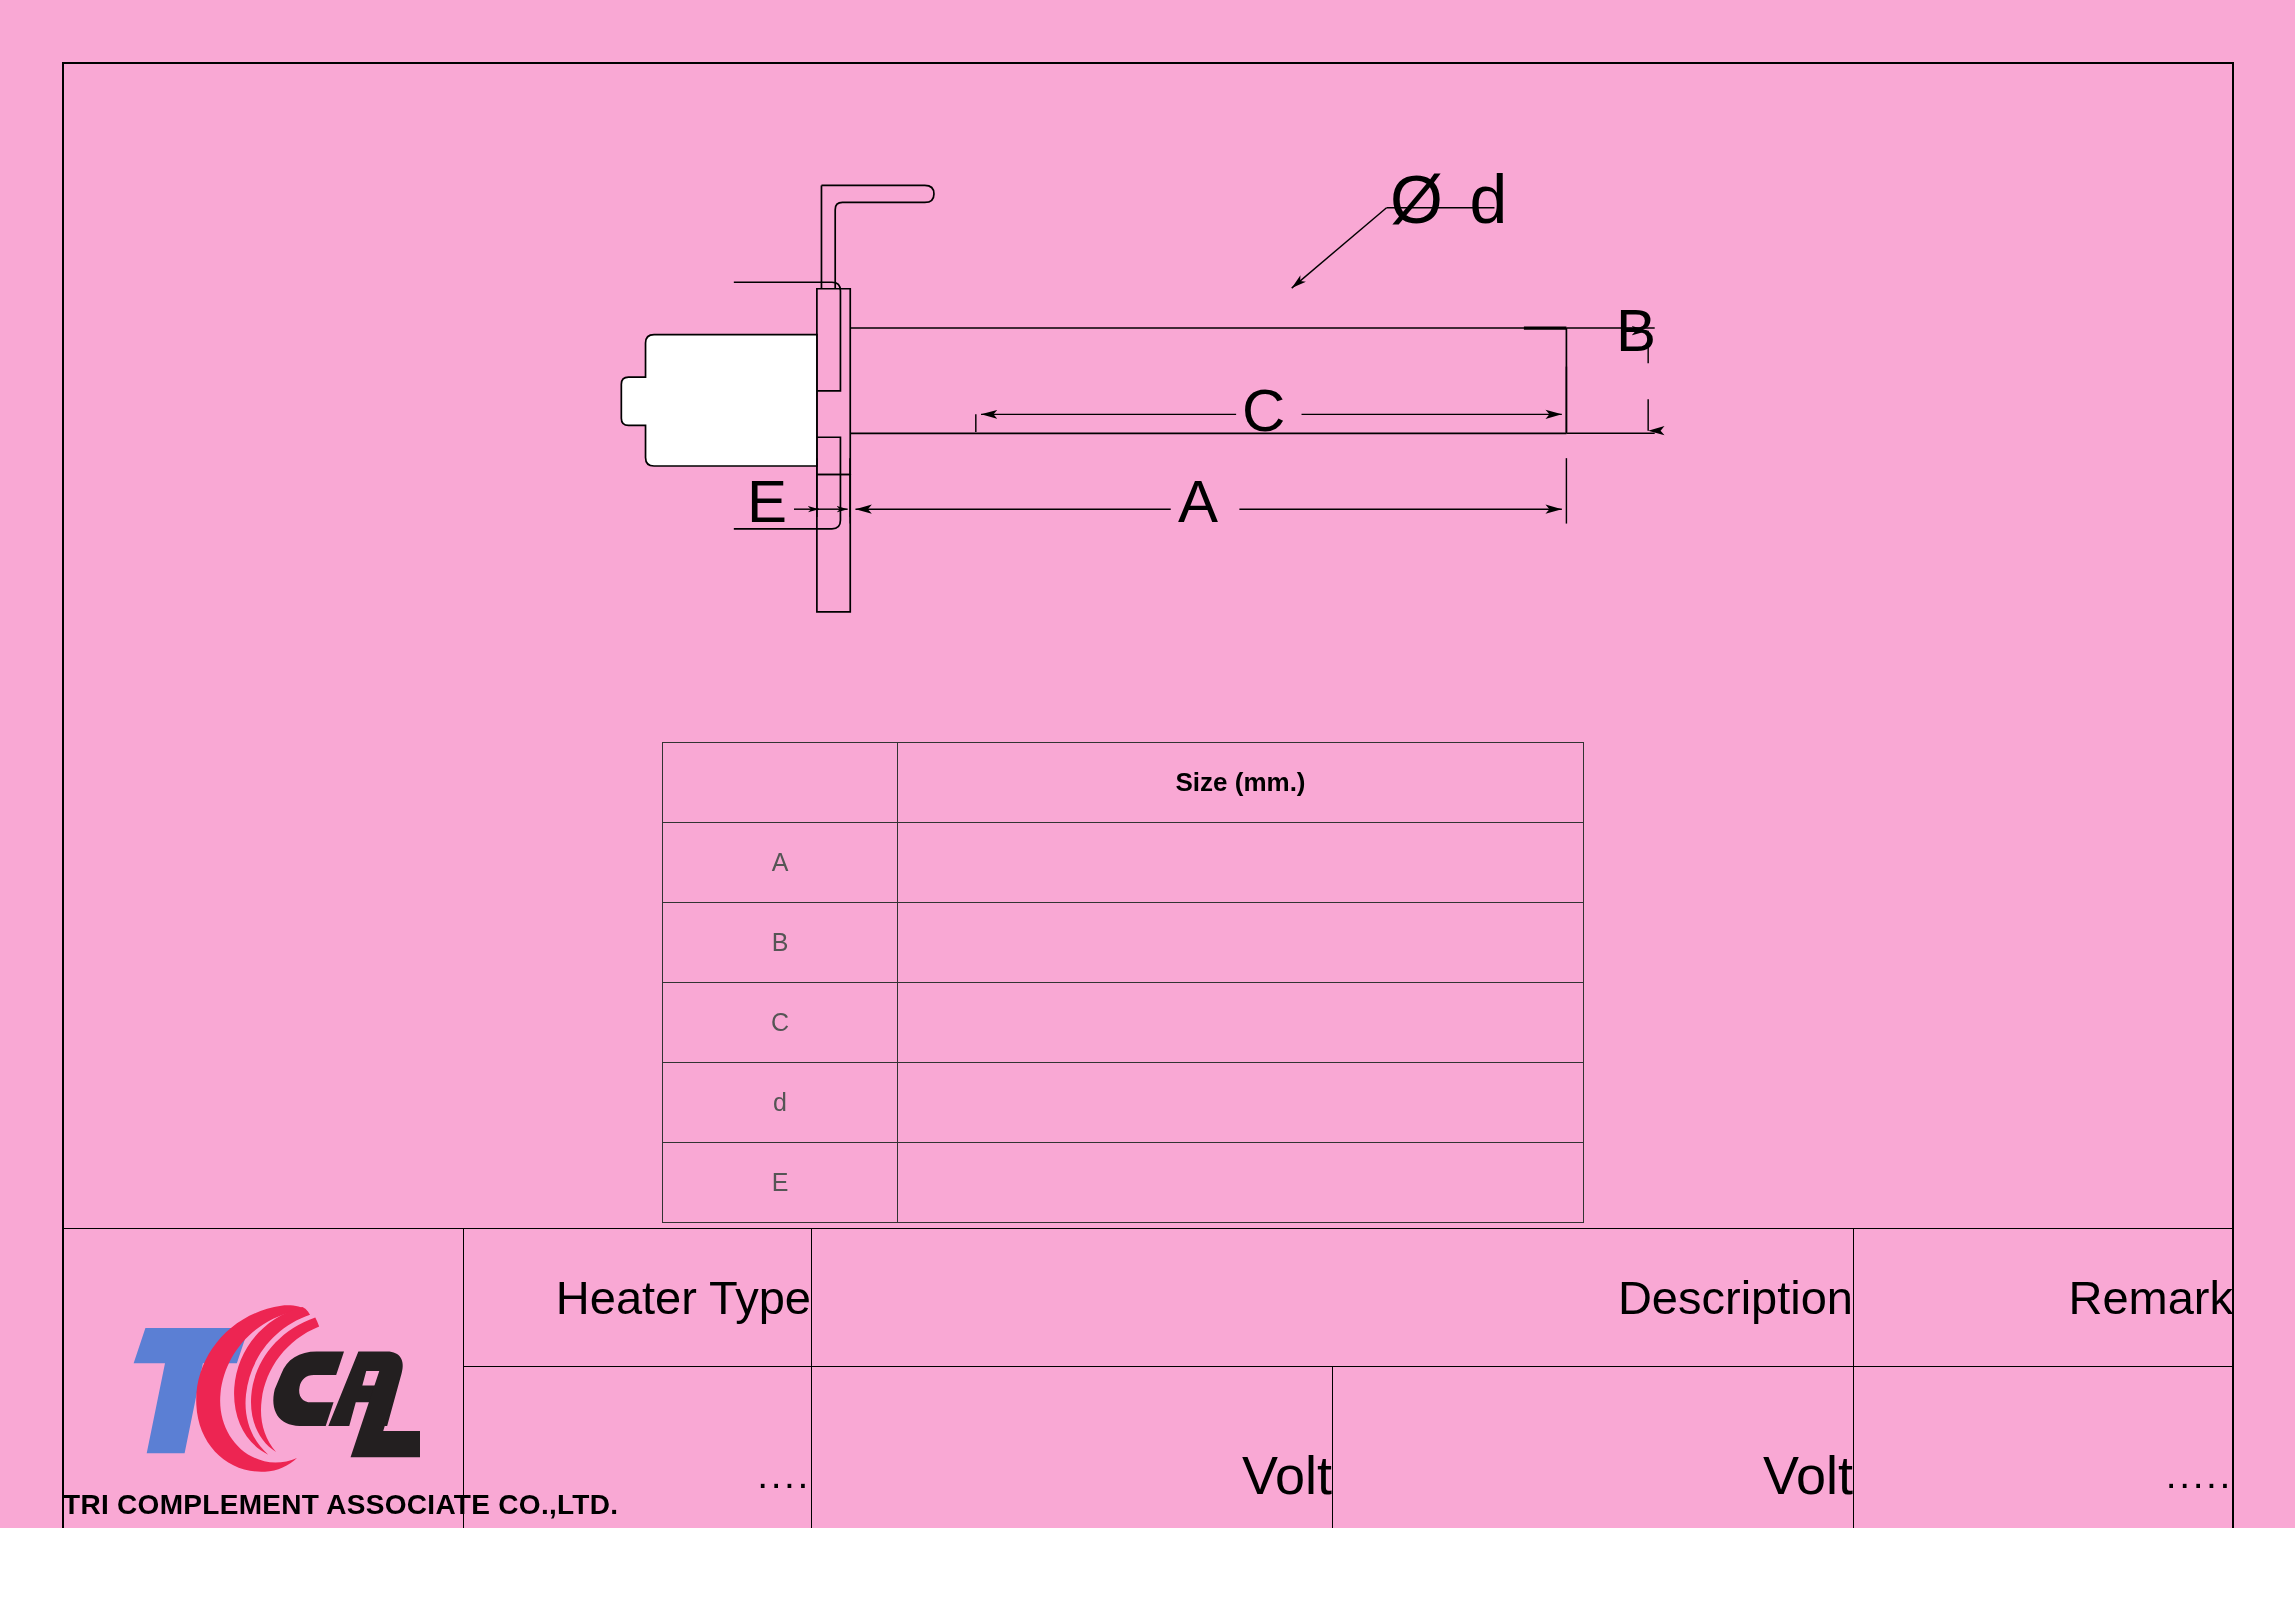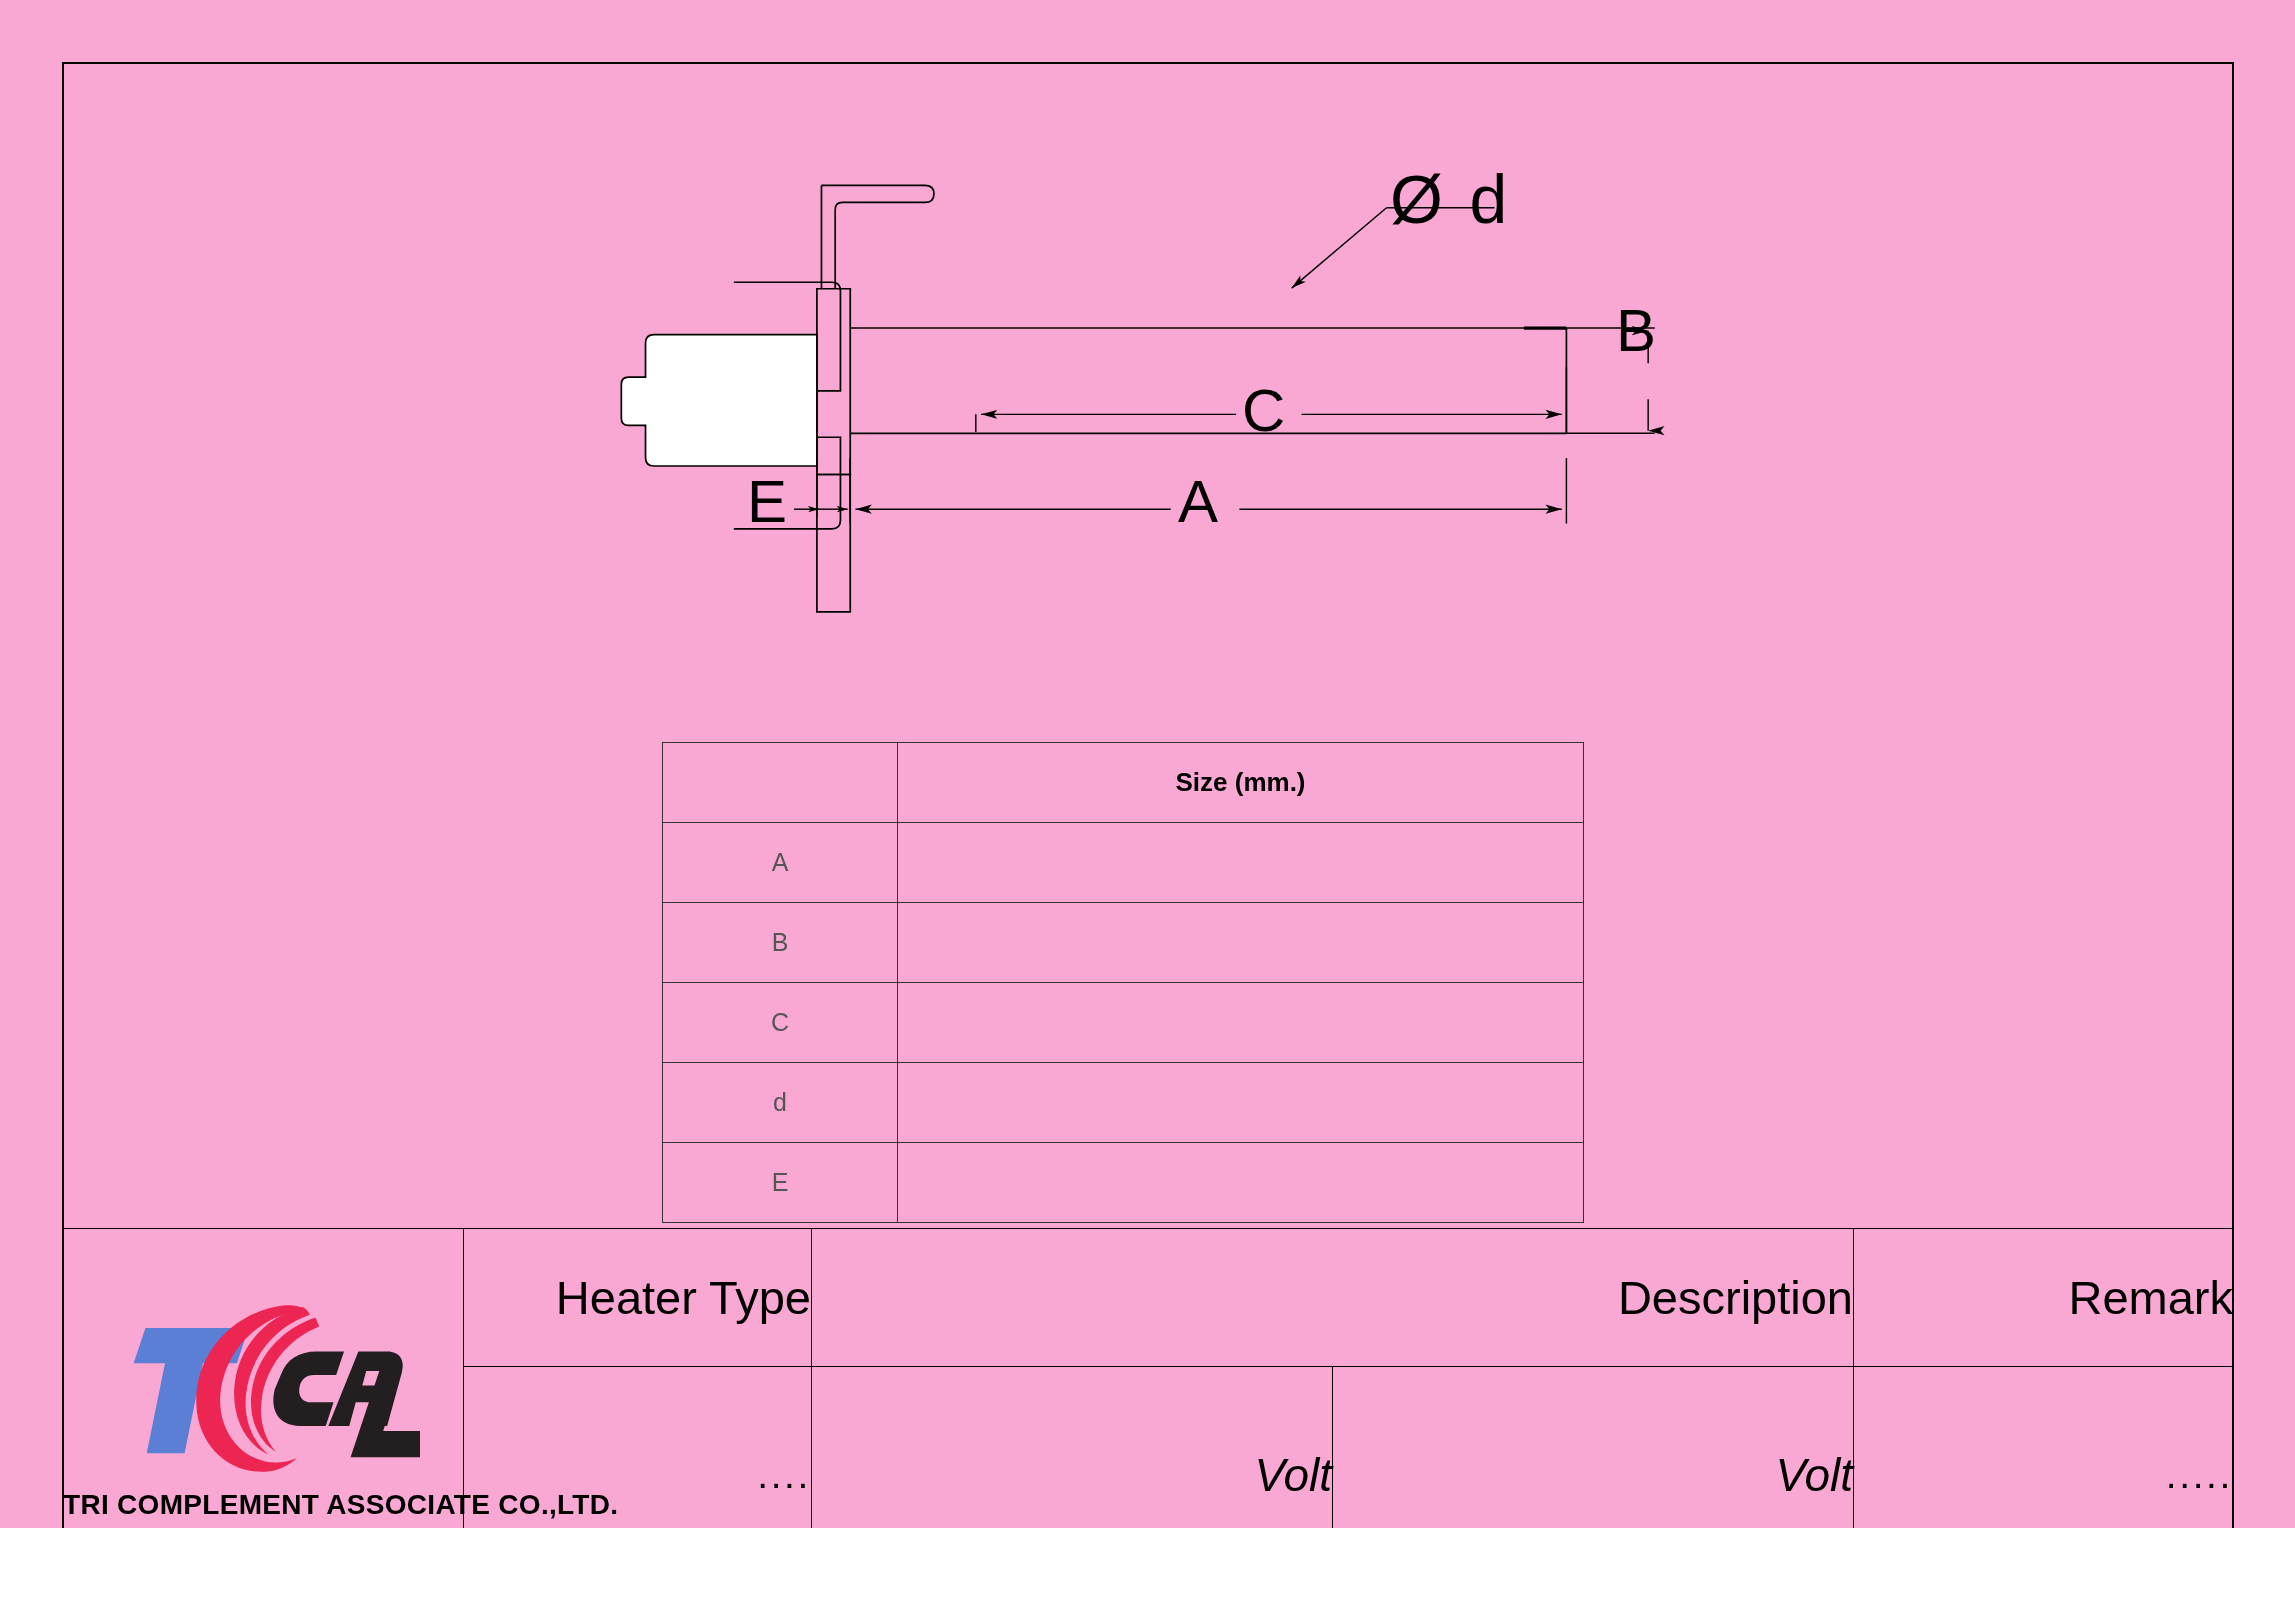--- a/index.html
+++ b/index.html
@@ -102,23 +102,22 @@
   td.logo-cell {
     width: 400px;
     border-left: none;
   }
   td.head-cell {
     font-size: 47px;
     color: #000000;
     height: 137px;
   }
   td.val-cell {
-    font-size: 46px;
-    color: #000000;
-    font-style: italic;
+    font-size: 54px;
+    color: #000000;
   }
   td.dots-cell {
     font-size: 39px;
     letter-spacing: 2.6px;
   }
   td.remark-col  { width: 379px; border-right: none; }
   td.type-col    { width: 347px; }
 
   
   .logo-wrap {

